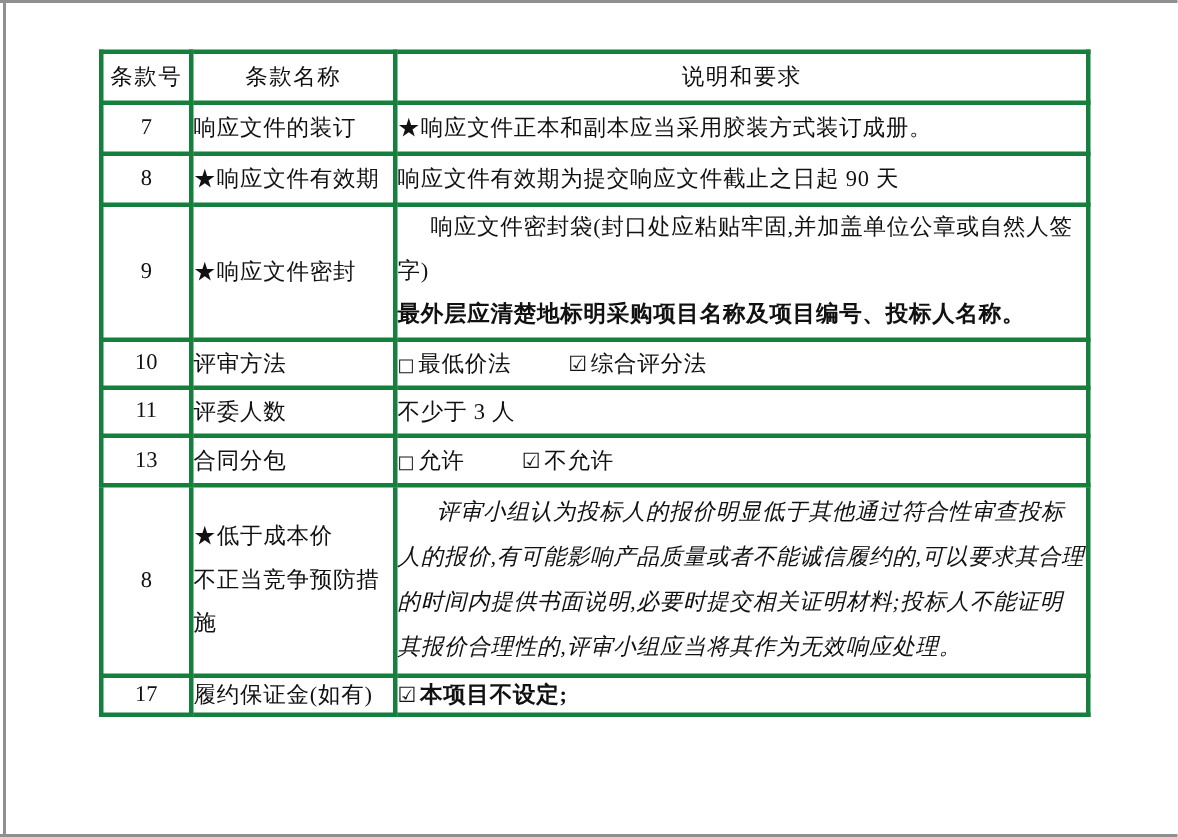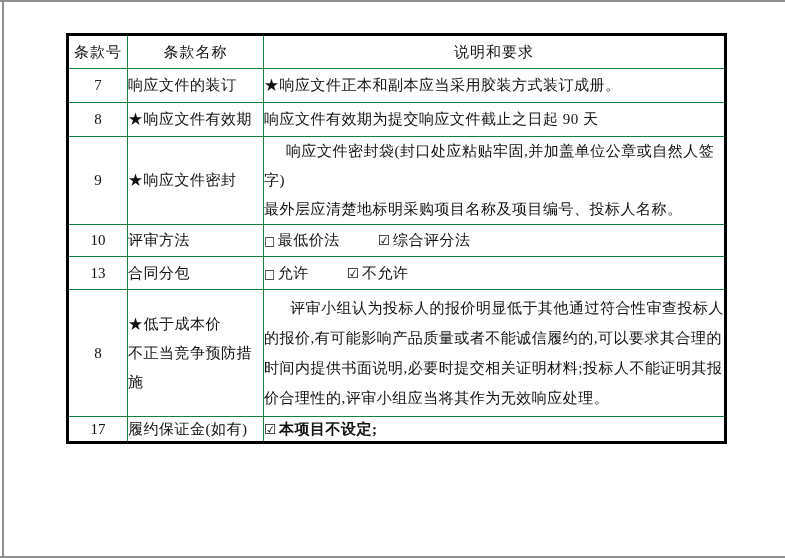--- a/index.html
+++ b/index.html
@@ -13,21 +13,21 @@
   .edge-left{left:2px;top:0;width:2px;height:558px;}
   .edge-bottom{left:0;top:556px;width:785px;height:2px;}
 
   table.terms{
     position:absolute;left:66px;top:33px;
     width:658px;border-collapse:collapse;table-layout:fixed;
     border:3px solid #000000;
     font-size:15px;
   }
   table.terms td,table.terms th{
-    border:1px solid #15803d;
+    border:3px solid #15803d;
     padding:0;
     vertical-align:middle;
     font-weight:normal;
   }
   col.c1{width:60px;}
   col.c2{width:136px;}
   col.c3{width:462px;}
   .c1cell{text-align:center;font-family:"Liberation Serif","DejaVu Serif",serif;}
   .c2cell{text-align:left;letter-spacing:0.5px;}
   .c3cell{text-align:left;padding-left:12px;letter-spacing:0.5px;}
@@ -38,22 +38,22 @@
   .h34{height:34px;}
   .h61{height:61px;}
   .h32{height:32px;}
   .h33{height:33px;}
   .h127{height:127px;}
   .h28{height:28px;}
   .h26{height:26px;}
 
   .line{display:block;}
   .indent1{text-indent:22px;line-height:29px;}
-  .noindent{line-height:29px;}
-  .para15{line-height:30px;text-indent:26px;}
+  .noindent{line-height:29px;font-weight:bold;}
+  .para15{line-height:30px;text-indent:26px;font-style:italic;}
   .name2line{line-height:29px;}
 
   .opt{white-space:nowrap;}
   .opt + .opt{margin-left:38px;}
   .cb{font-family:"DejaVu Sans",sans-serif;font-size:14px;margin-right:2px;}
   .cb-small{font-size:12px;}
   .bold{font-weight:bold;}
 </style>
 </head>
 <body>
@@ -97,20 +97,25 @@
     </tr>
 
     <tr class="h32">
       <td class="c1cell">10</td>
       <td class="c2cell">评审方法</td>
       <td class="c3cell">
         <span class="opt"><span class="cb cb-small">□</span><span>最低价法</span></span><span class="opt"><span class="cb">☑</span><span>综合评分法</span></span>
       </td>
     </tr>
 
+    <tr class="h32">
+      <td class="c1cell">11</td>
+      <td class="c2cell">评委人数</td>
+      <td class="c3cell">不少于 3 人</td>
+    </tr>
 
 
     <tr class="h33">
       <td class="c1cell">13</td>
       <td class="c2cell">合同分包</td>
       <td class="c3cell">
         <span class="opt"><span class="cb cb-small">□</span><span>允许</span></span><span class="opt"><span class="cb">☑</span><span>不允许</span></span>
       </td>
     </tr>
 

